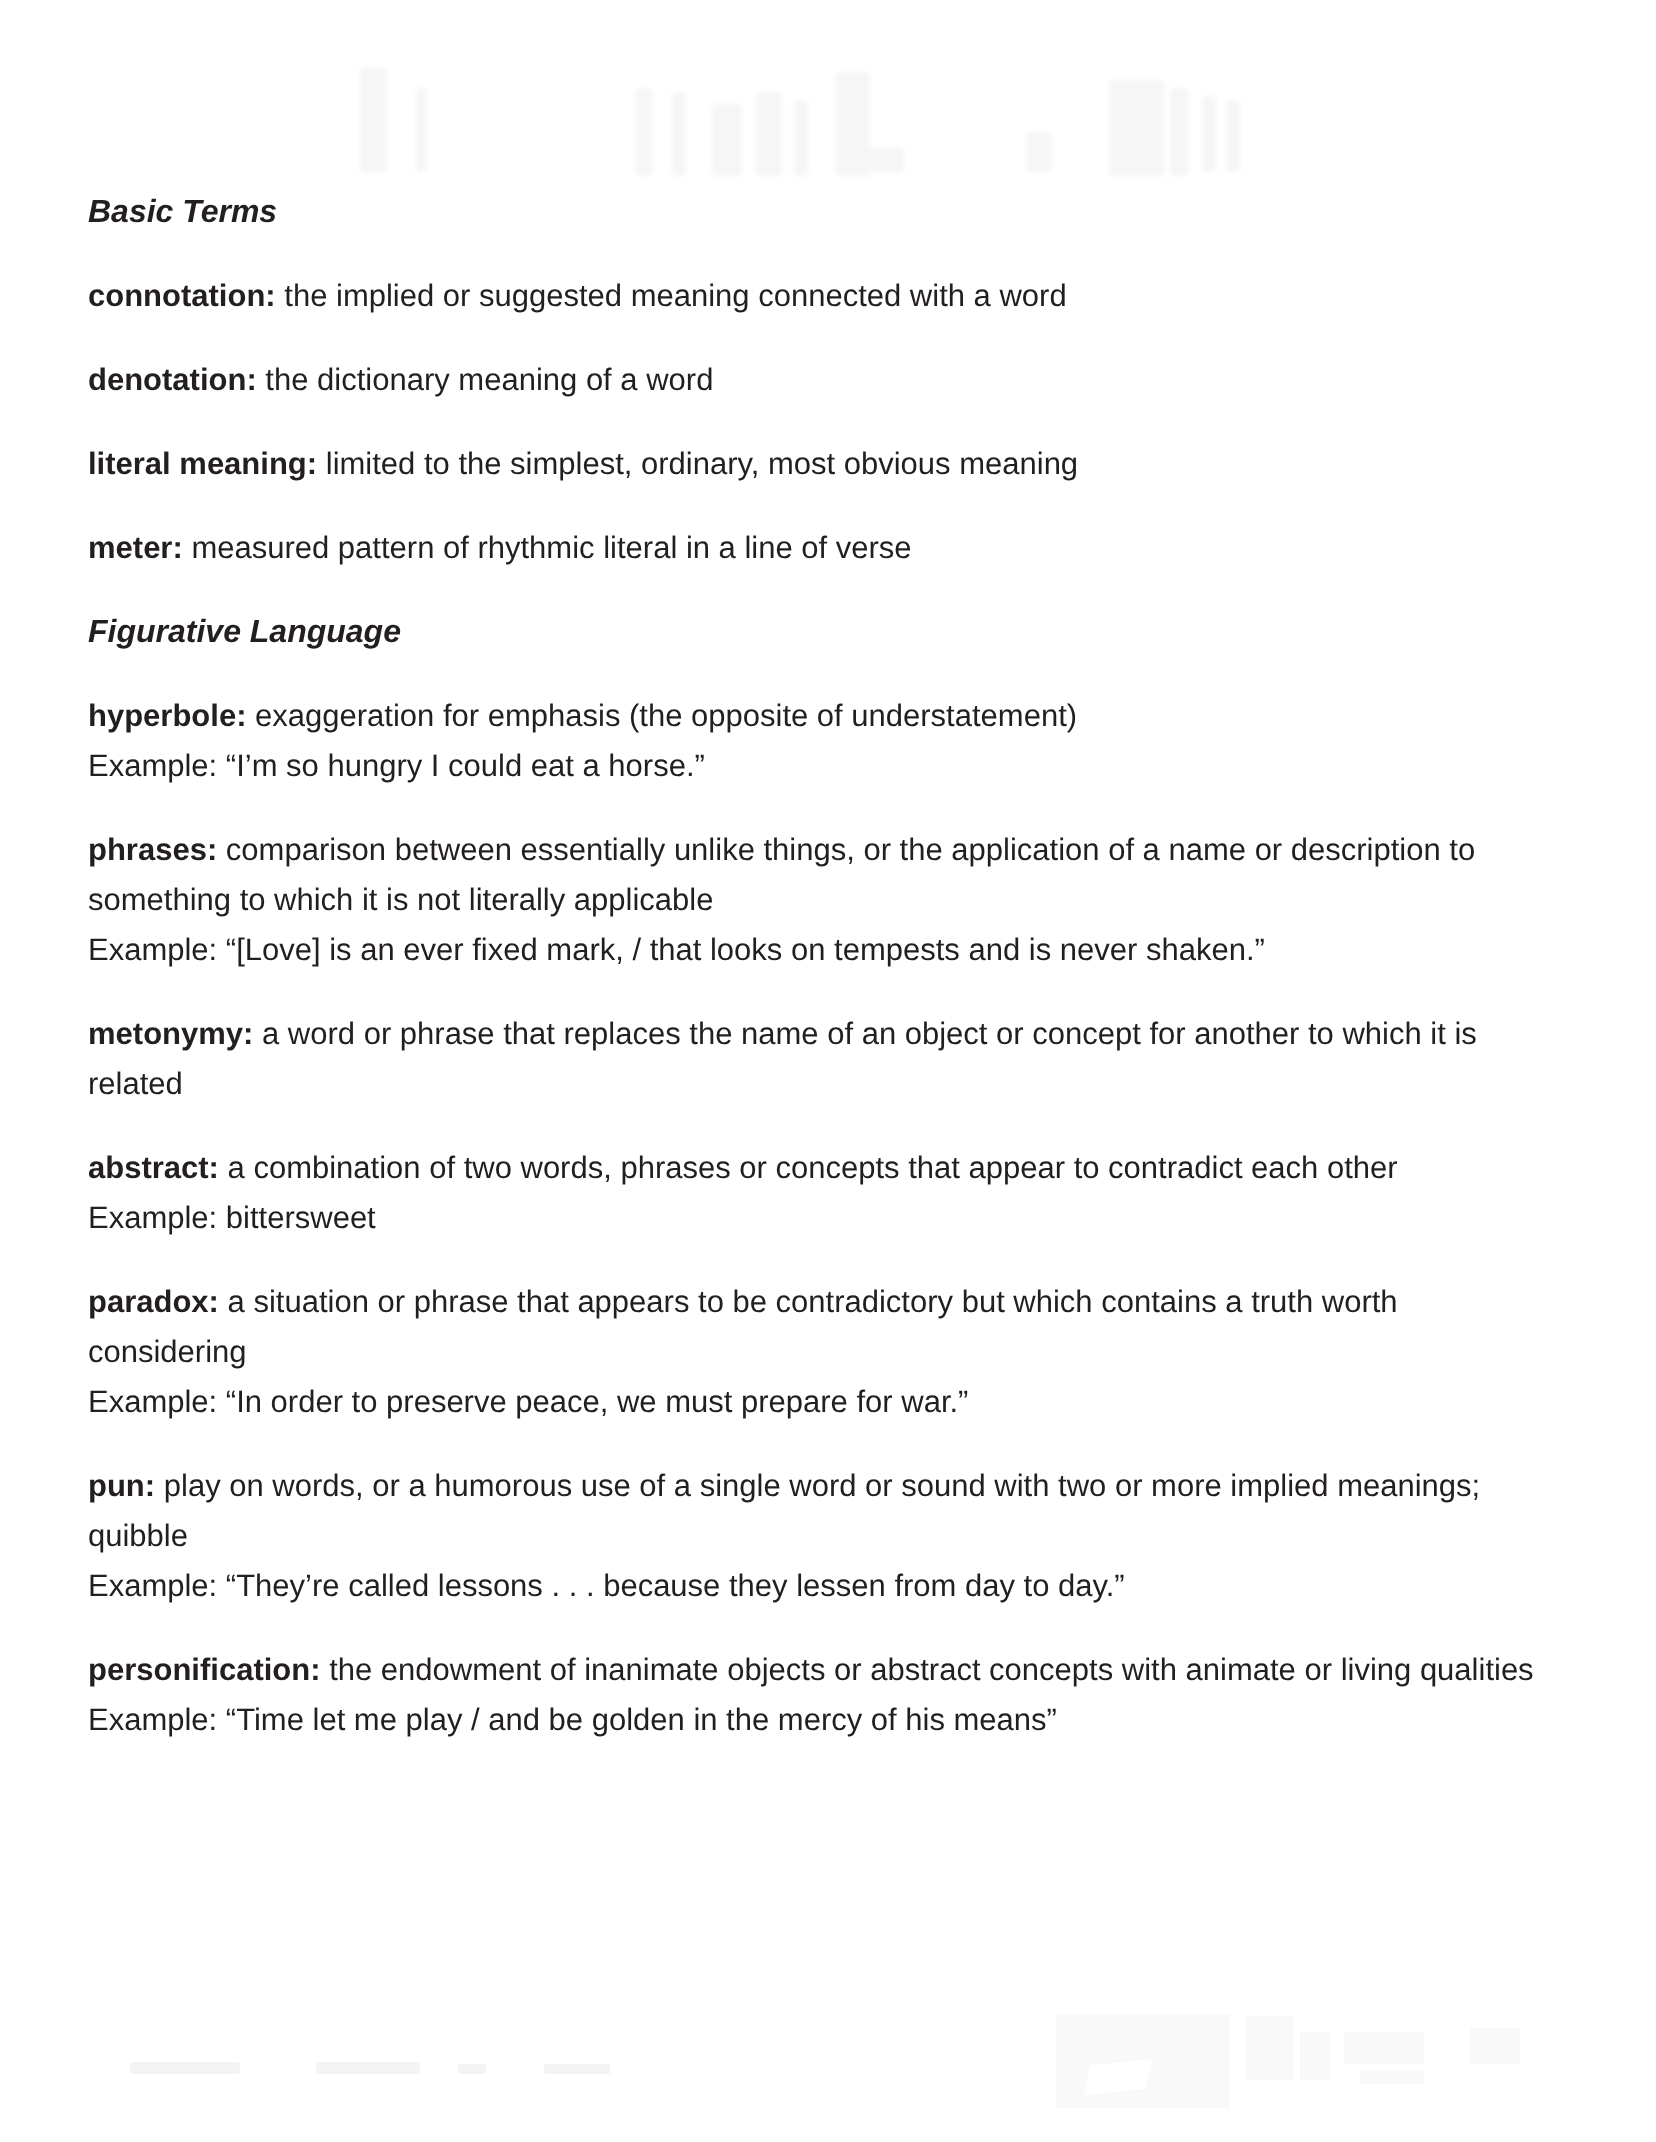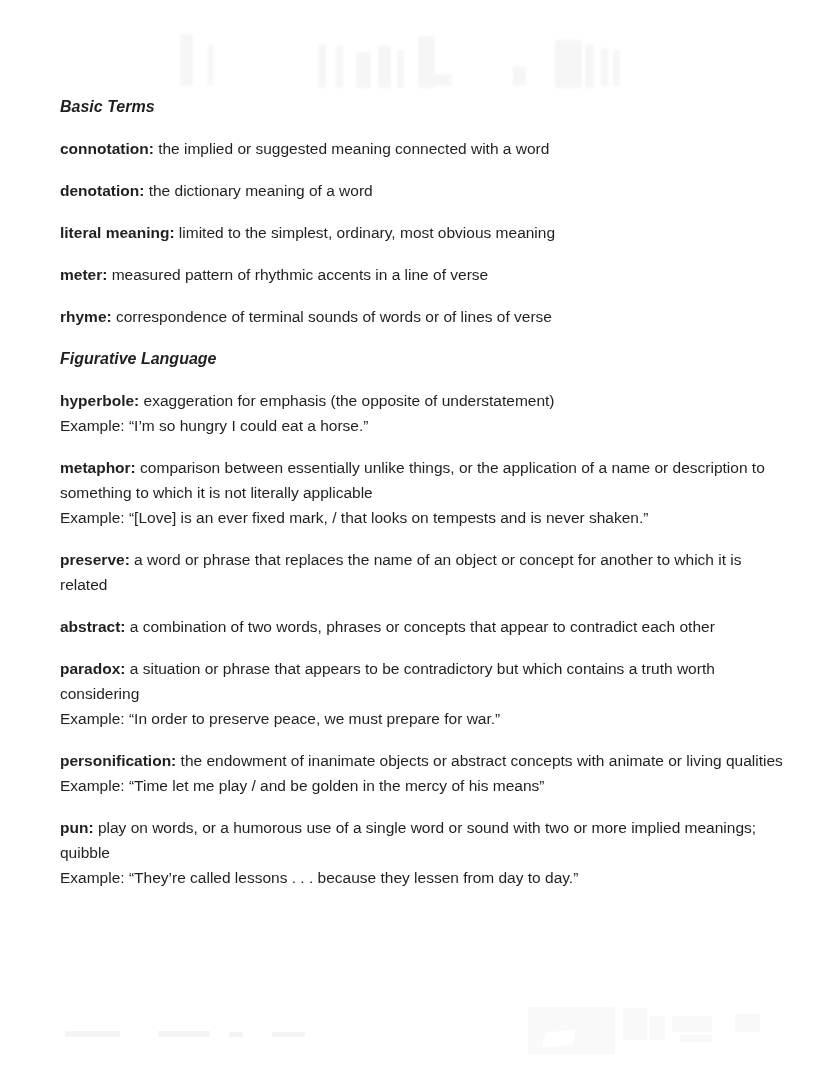--- a/index.html
+++ b/index.html
@@ -43,21 +43,21 @@
   .gb9  { left: 250px; top: 44px; width: 22px; height: 12px; }
   .gb10 { left: 333px; top: 36px; width: 13px; height: 20px; }
   .gb11 { left: 375px; top: 10px; width: 27px; height: 48px; }
   .gb12 { left: 405px; top: 14px; width: 9px;  height: 44px; }
   .gb13 { left: 421px; top: 18px; width: 7px;  height: 38px; }
   .gb14 { left: 433px; top: 20px; width: 7px;  height: 36px; }
 
   
   .content {
     position: absolute;
-    left: 60px;
+    left: 44px;
     top: 94px;
     width: 723px;
     font-size: 15.5px;
     line-height: 25px;
   }
   .section-heading {
     margin: 0 0 17px 0;
     font-size: 16px;
     line-height: 25px;
     font-style: italic;
@@ -128,30 +128,29 @@
       <i class="gb12"></i>
     <i class="gb13"></i>
       <i class="gb14"></i>
   </div>
 
   <main class="content">
       <h2 class="section-heading">Basic Terms</h2>
       <p class="entry"><strong>connotation:</strong><span> the implied or suggested meaning connected with a word</span></p>
       <p class="entry"><strong>denotation:</strong><span> the dictionary meaning of a word</span></p>
       <p class="entry"><strong>literal meaning:</strong><span> limited to the simplest, ordinary, most obvious meaning</span></p>
-      <p class="entry"><strong>meter:</strong><span> measured pattern of rhythmic accents in a line of verse</span></p>
-      <p class="entry"><strong>rhyme:</strong><span> correspondence of terminal sounds of words or of lines of verse</span></p>
+      <p class="entry"><strong>meter:</strong><span> measured pattern of rhythmic literal in a line of verse</span></p>
       <h2 class="section-heading">Figurative Language</h2>
       <p class="entry"><strong>hyperbole:</strong><span> exaggeration for emphasis (the opposite of understatement)</span><span class="example-line">Example: “I’m so hungry I could eat a horse.”</span></p>
-      <p class="entry"><strong>metaphor:</strong><span> comparison between essentially unlike things, or the application of a name or description to something to which it is not literally applicable</span><span class="example-line">Example: “[Love] is an ever fixed mark, / that looks on tempests and is never shaken.”</span></p>
-      <p class="entry"><strong>preserve:</strong><span> a word or phrase that replaces the name of an object or concept for another to which it is related</span></p>
-      <p class="entry"><strong>abstract:</strong><span> a combination of two words, phrases or concepts that appear to contradict each other</span></p>
+      <p class="entry"><strong>phrases:</strong><span> comparison between essentially unlike things, or the application of a name or description to something to which it is not literally applicable</span><span class="example-line">Example: “[Love] is an ever fixed mark, / that looks on tempests and is never shaken.”</span></p>
+      <p class="entry"><strong>metonymy:</strong><span> a word or phrase that replaces the name of an object or concept for another to which it is related</span></p>
+      <p class="entry"><strong>abstract:</strong><span> a combination of two words, phrases or concepts that appear to contradict each other</span><span class="example-line">Example: bittersweet</span></p>
       <p class="entry"><strong>paradox:</strong><span> a situation or phrase that appears to be contradictory but which contains a truth worth considering</span><span class="example-line">Example: “In order to preserve peace, we must prepare for war.”</span></p>
+      <p class="entry"><strong>pun:</strong><span> play on words, or a humorous use of a single word or sound with two or more implied meanings; quibble</span><span class="example-line">Example: “They’re called lessons . . . because they lessen from day to day.”</span></p>
       <p class="entry"><strong>personification:</strong><span> the endowment of inanimate objects or abstract concepts with animate or living qualities</span><span class="example-line">Example: “Time let me play / and be golden in the mercy of his means”</span></p>
-      <p class="entry"><strong>pun:</strong><span> play on words, or a humorous use of a single word or sound with two or more implied meanings; quibble</span><span class="example-line">Example: “They’re called lessons . . . because they lessen from day to day.”</span></p>
     </main>
 
   <div class="footer-text">
     <i class="ft1"></i>
       <i class="ft2"></i>
       <i class="ft3"></i>
       <i class="ft4"></i>
   </div>
 
   <div class="footer-logo">

